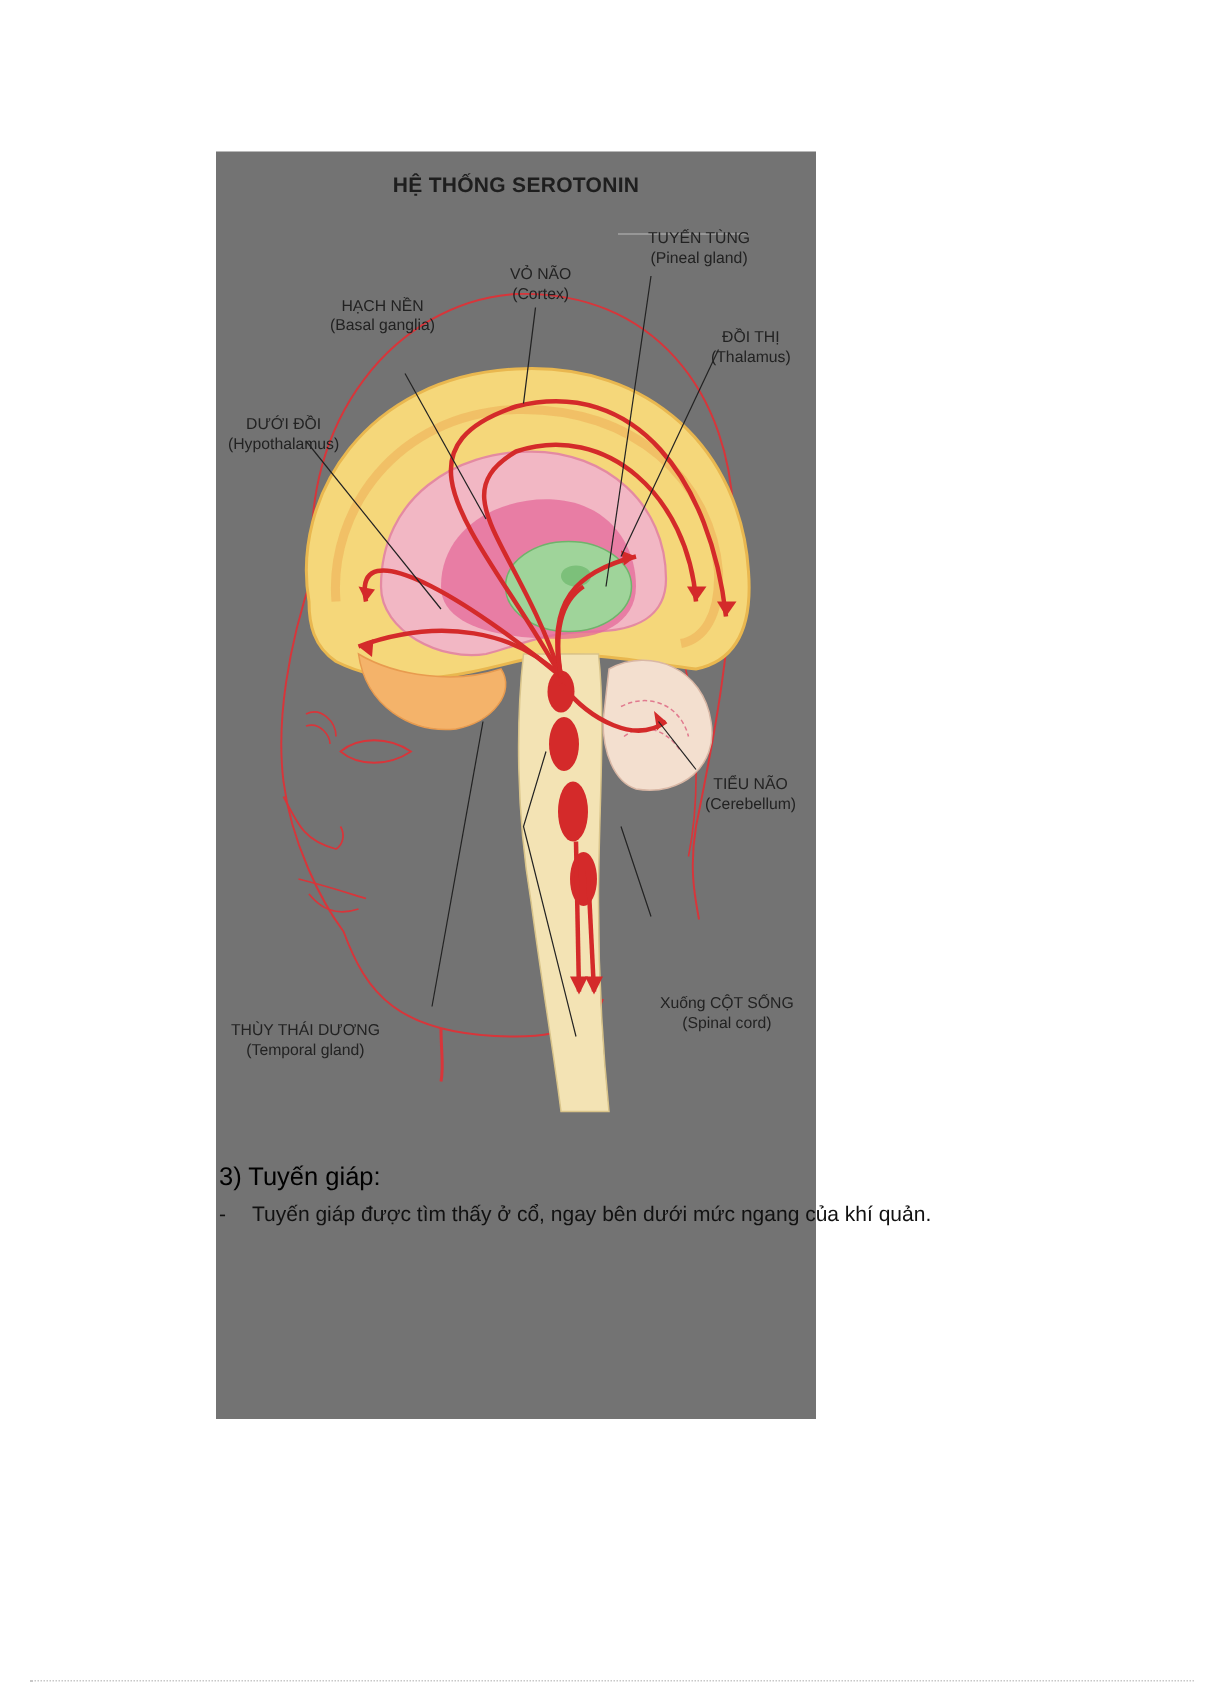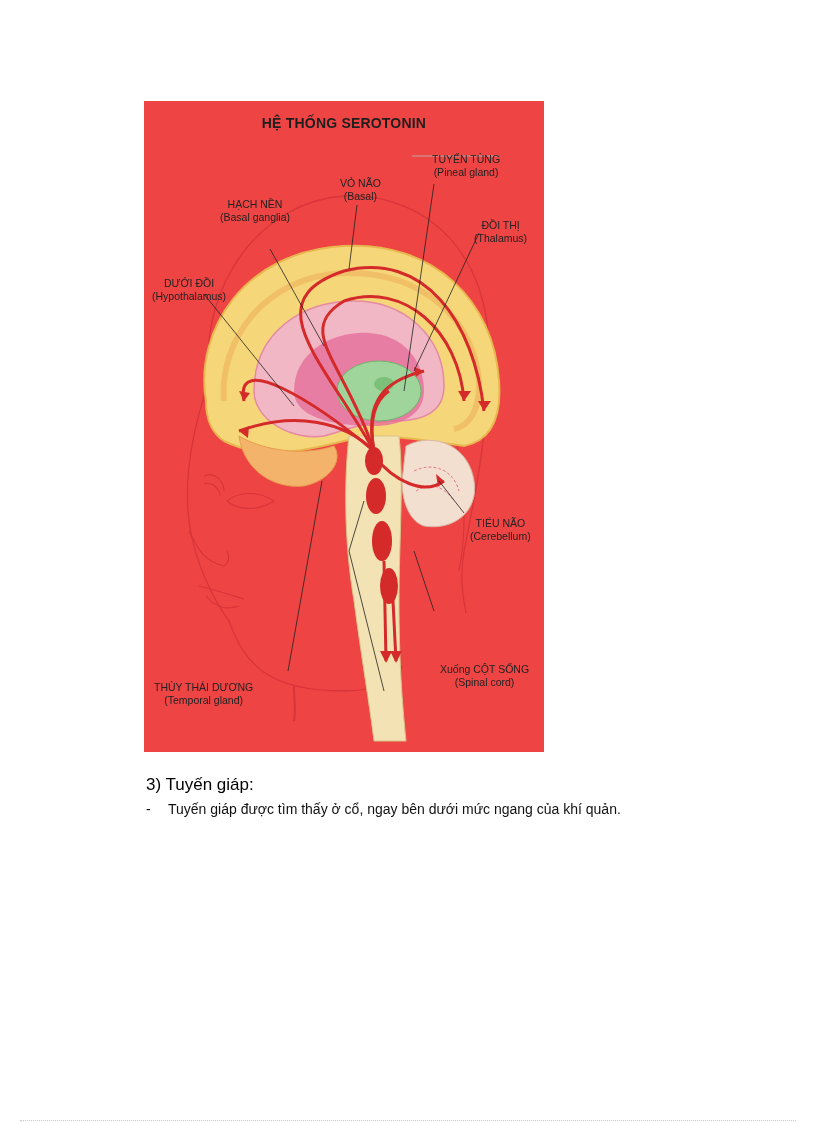--- a/index.html
+++ b/index.html
@@ -1,17 +1,17 @@
 <!DOCTYPE html>
 <html><head>
 <meta charset="utf-8">
 <style>
   html, body { margin:0; padding:0; }
   body { width:816px; height:1123px; background:#ffffff; position:relative; overflow:hidden; font-family:"Liberation Sans", sans-serif; }
-  .figure { position:absolute; left:144px; top:101px; width:400px; height:651px; background:#ef4444; }
+  .figure { position:absolute; left:144px; top:101px; width:400px; height:845px; background:#737373; }
   .figure svg { position:absolute; left:0; top:0; }
   .lbl { position:absolute; text-align:center; color:#222; font-size:10.5px; line-height:13px; white-space:nowrap; }
   .lbl span { display:block; }
   .fig-title { position:absolute; left:0; width:400px; top:14px; text-align:center; font-weight:bold; font-size:14px; color:#1e1e1e; letter-spacing:0.2px; }
   .section-heading { position:absolute; left:146px; top:775px; font-size:17px; color:#000; font-weight:normal; }
   .bullet-row { position:absolute; left:146px; top:801px; font-size:14px; color:#111; display:flex; }
   .bullet-row .dash { width:22px; }
   .footer-dots { position:absolute; left:20px; right:20px; top:1120px; border-top:1px dotted #c8c8c8; }
 </style>
 </head>
@@ -91,21 +91,21 @@
   </svg>
 
   <div class="fig-title">HỆ THỐNG SEROTONIN</div>
 
   <div class="lbl" style="left:288px; top:52px;">
     <span>TUYẾN TÙNG</span>
     <span>(Pineal gland)</span>
   </div>
   <div class="lbl" style="left:196px; top:76px;">
     <span>VỎ NÃO</span>
-    <span>(Basal)</span>
+    <span>(Cortex)</span>
   </div>
   <div class="lbl" style="left:76px; top:97px;">
     <span>HẠCH NỀN</span>
     <span>(Basal ganglia)</span>
   </div>
   <div class="lbl" style="left:330px; top:118px;">
     <span>ĐỒI THỊ</span>
     <span>(Thalamus)</span>
   </div>
   <div class="lbl" style="left:8px; top:176px;">

